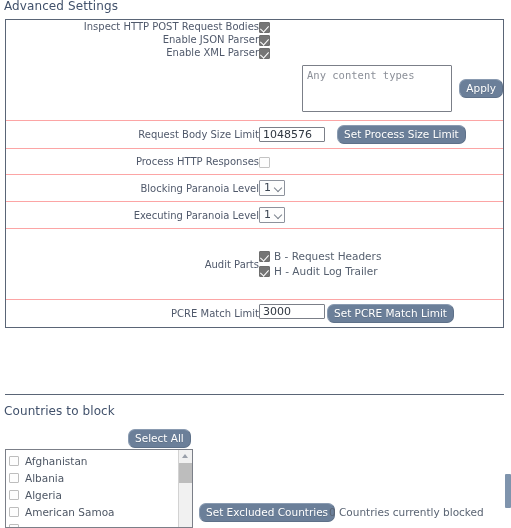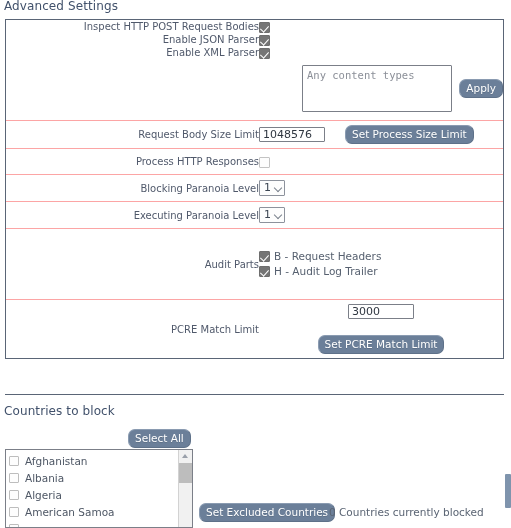--- a/index.html
+++ b/index.html
@@ -294,21 +294,21 @@
           <div style="display:flex; align-items:center; gap:7px;margin-left:43px;">
             <textarea class="ta" placeholder="Any content types" style=""></textarea>
             <button class="btn">Apply</button>
           </div>
         </td>
       </tr>
 
       <tr class="row-sep">
         <td class="label-cell">Request Body Size Limit</td>
         <td class="field-cell" style="padding:4px 0;">
-          <div style="display:flex; align-items:center; gap:20px;">
+          <div style="display:flex; align-items:center; gap:12px;">
             <input class="txt w-num" type="text" value="1048576" style="">
             <button class="btn">Set Process Size Limit</button>
           </div>
         </td>
       </tr>
 
       <tr class="row-sep">
         <td class="label-cell">Process HTTP Responses</td>
         <td class="field-cell" style="padding:6px 0;">
           <span class="cb off"></span>
@@ -349,21 +349,21 @@
           <div class="cb-row">
             <span class="cb on"></span>
             <span class="cb-label">H - Audit Log Trailer</span>
           </div>
         </td>
       </tr>
 
       <tr class="row-sep">
         <td class="label-cell">PCRE Match Limit</td>
         <td class="field-cell" style="padding:4px 0;">
-          <div style="display:flex; align-items:center; gap:16px;flex-direction:column;">
+          <div style="display:flex; align-items:flex-start; gap:2px;">
             <input class="txt w-num" type="text" value="3000" style="">
             <button class="btn">Set PCRE Match Limit</button>
           </div>
         </td>
       </tr>
 
     </tbody>
       </table>
   </div>
 

